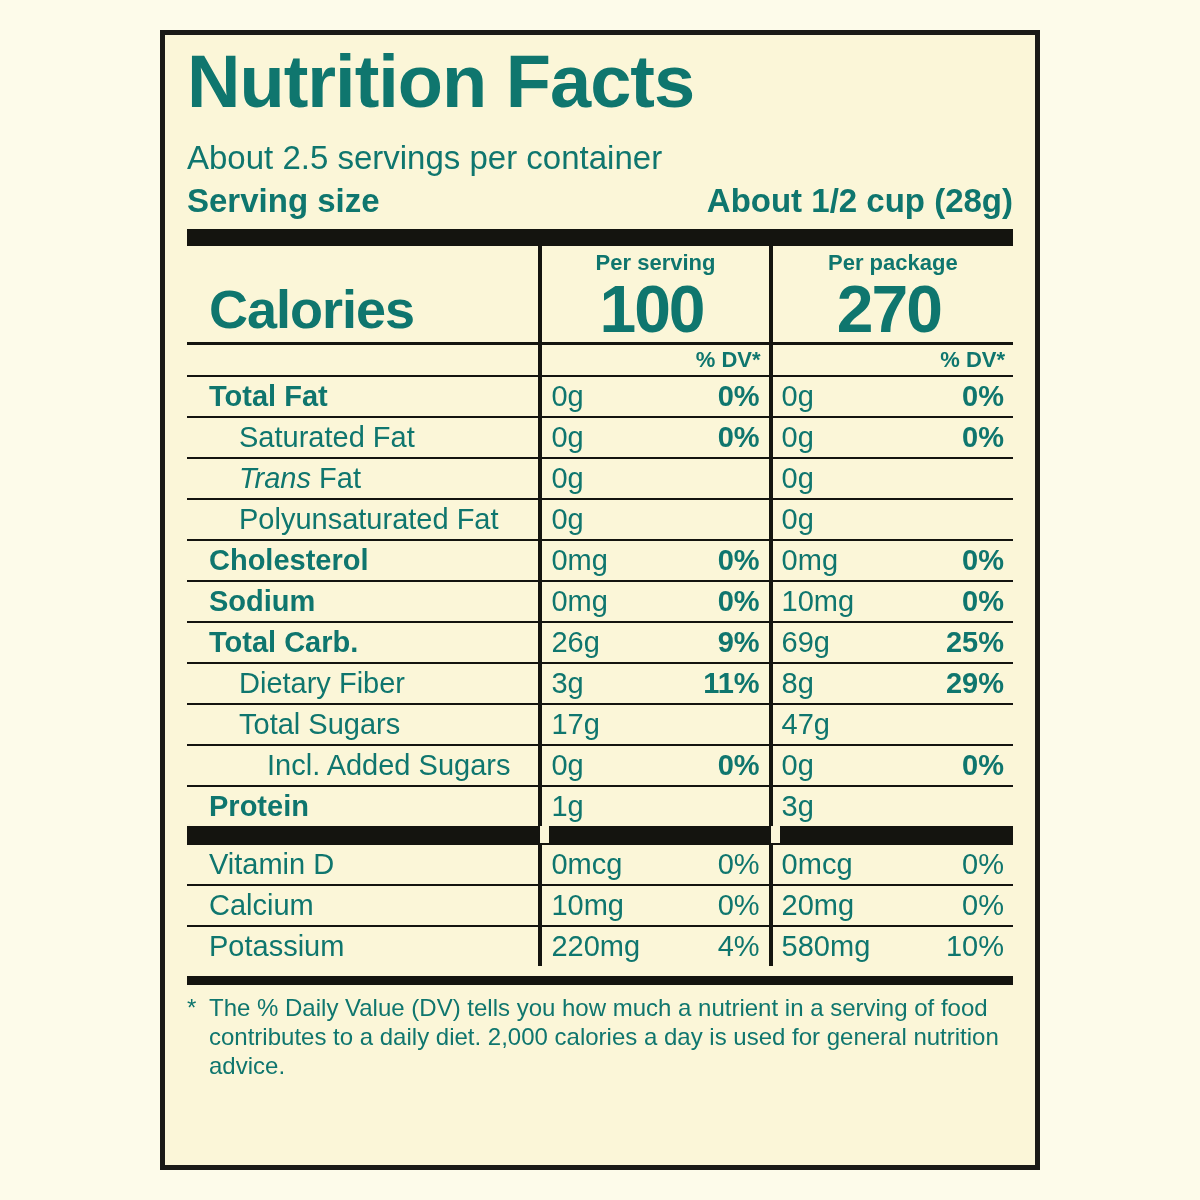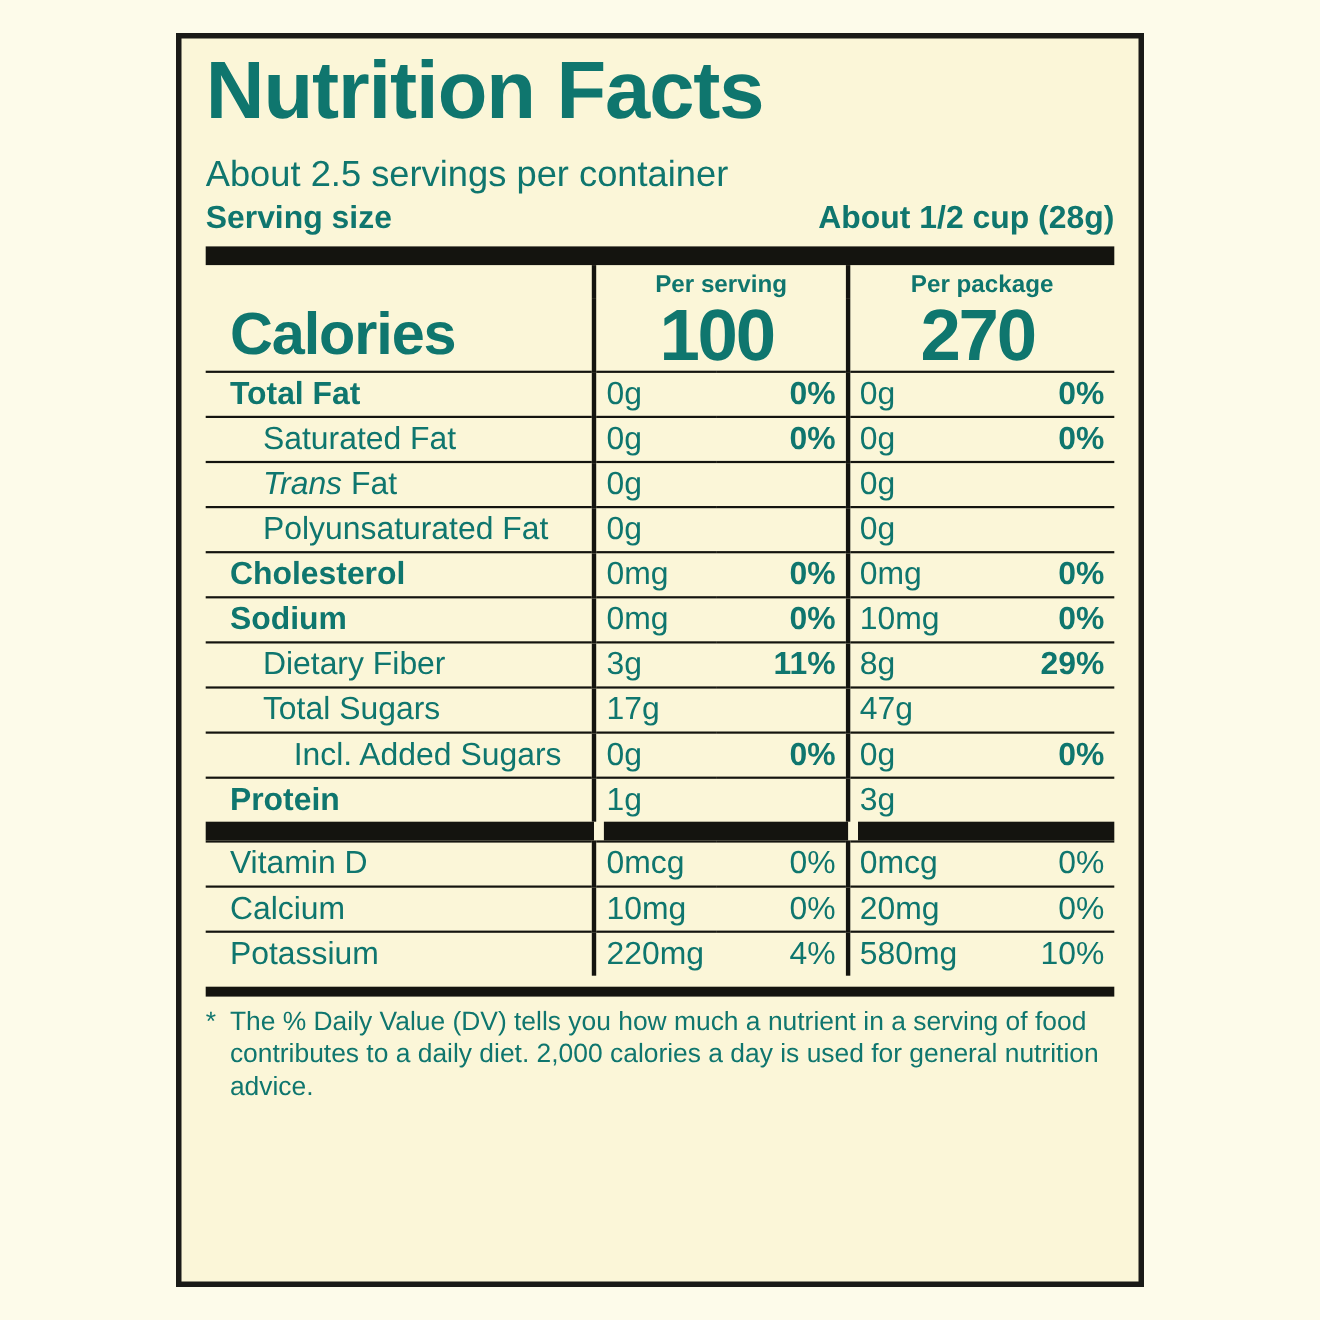--- a/index.html
+++ b/index.html
@@ -38,21 +38,21 @@
     font-size: 33px;
     line-height: 1.18;
     padding-top: 6px;
     margin-top: 16px;
   }
   .serving-size-row {
     display: flex;
     justify-content: space-between;
     align-items: flex-end;
     font-weight: bold;
-    font-size: 29px;
+    font-size: 33px;
     line-height: 1.2;
     padding-top: 3px;
   }
   .thick-bar {
     height: 17px;
     background: #14140f;
     margin: 8px 22px 0 22px;
   }
   .grid {
     width: 100%;
@@ -169,20 +169,27 @@
         <td class="vline-l" colspan="2">Per serving</td>
         <td class="vline-l" colspan="2">Per package</td>
       </tr>
 
       <tr class="cal-row">
         <td class="cal-label">Calories</td>
         <td class="cal-num vline-l" colspan="2">100</td>
         <td class="cal-num vline-l" colspan="2">270</td>
       </tr>
 
+      <tr class="dv-row">
+        <td class="rule-top"></td>
+        <td class="vline-l rule-top"></td>
+        <td class="rule-top">% DV*</td>
+        <td class="vline-l rule-top"></td>
+        <td class="rule-top">% DV*</td>
+      </tr>
 
       <tr class="nut">
         <td class="name b">Total Fat</td>
         <td class="amt vline-l">0g</td>
         <td class="pct">0%</td>
         <td class="amt vline-l">0g</td>
         <td class="pct">0%</td>
       </tr>
 
       <tr class="nut">
@@ -219,20 +226,27 @@
       </tr>
 
       <tr class="nut">
         <td class="name b">Sodium</td>
         <td class="amt vline-l">0mg</td>
         <td class="pct">0%</td>
         <td class="amt vline-l">10mg</td>
         <td class="pct">0%</td>
       </tr>
 
+      <tr class="nut">
+        <td class="name b">Total Carb.</td>
+        <td class="amt vline-l">26g</td>
+        <td class="pct">9%</td>
+        <td class="amt vline-l">69g</td>
+        <td class="pct">25%</td>
+      </tr>
 
       <tr class="nut">
         <td class="name ind1">Dietary Fiber</td>
         <td class="amt vline-l">3g</td>
         <td class="pct">11%</td>
         <td class="amt vline-l">8g</td>
         <td class="pct">29%</td>
       </tr>
 
       <tr class="nut">

